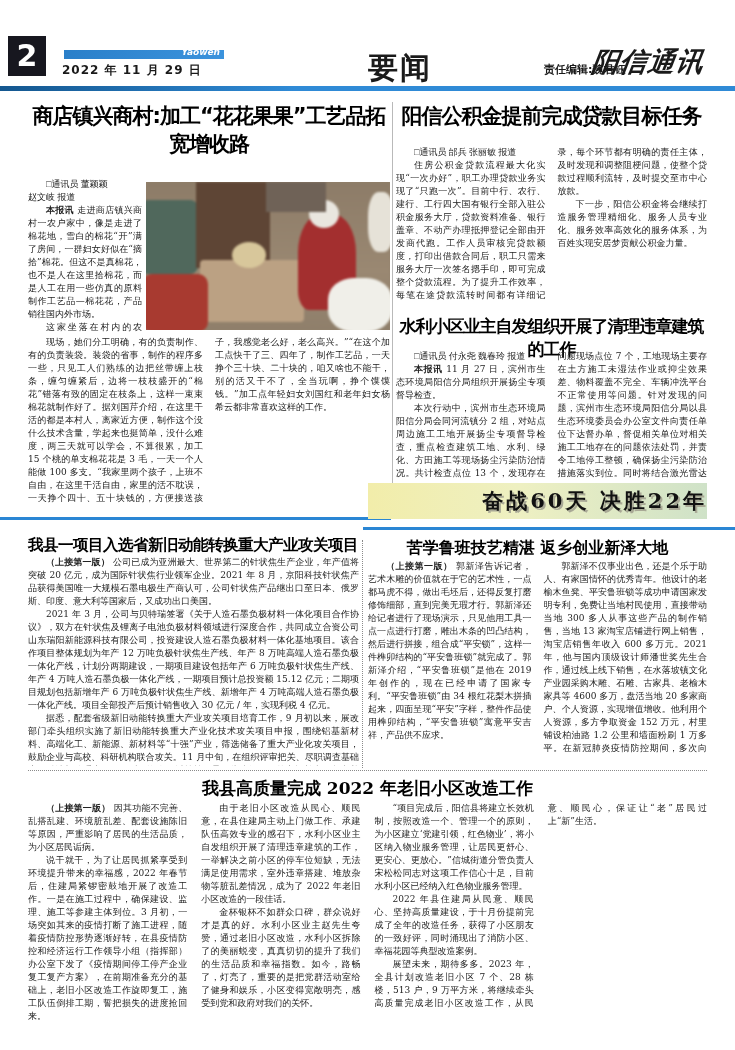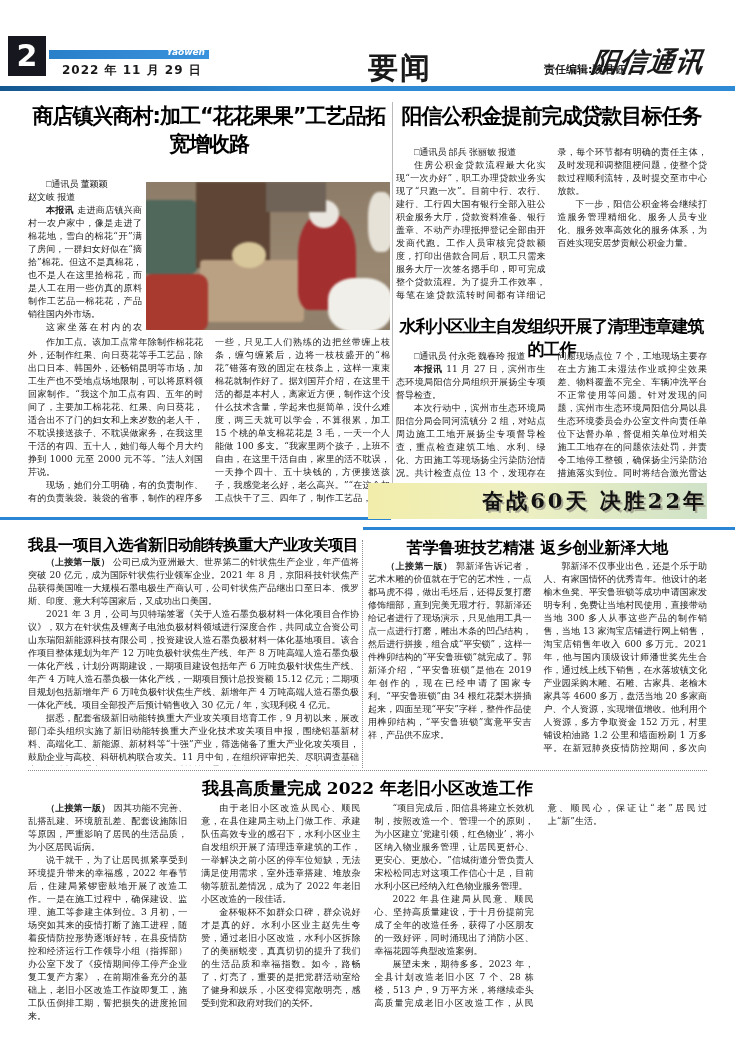--- a/index.html
+++ b/index.html
@@ -5,21 +5,21 @@
   html,body{margin:0;padding:0;}
   body{
     width:735px;height:1050px;position:relative;background:#ffffff;
     font-family:"DejaVu Sans","Liberation Sans",sans-serif;color:#1a1a1a;
     overflow:hidden;
   }
   .abs{position:absolute;}
   
   .pagenum{left:8px;top:36px;width:38px;height:40px;background:#17171f;color:#fff;
     font-size:30px;font-weight:bold;text-align:center;line-height:40px;}
-  .datebar{left:49px;top:50px;width:160px;height:9px;background:linear-gradient(90deg,#2a7fc9,#3b93dd);}
+  .datebar{left:64px;top:50px;width:160px;height:9px;background:linear-gradient(90deg,#2a7fc9,#3b93dd);}
   .yaowen{right:4px;top:-3px;position:absolute;color:#fff;font-style:italic;font-weight:bold;font-size:9px;}
   .dateline{left:62px;top:62px;font-size:12px;font-weight:bold;letter-spacing:1px;}
   .section-cn{left:368px;top:48px;font-size:30px;font-weight:bold;letter-spacing:2px;}
   .editor{left:514px;top:62px;font-size:11px;font-weight:bold;margin-left:30px;}
   .masthead{left:592px;top:44px;font-size:27px;font-weight:bold;font-style:italic;
     font-family:"DejaVu Serif","Liberation Serif",serif;transform:skewX(-8deg);letter-spacing:1px;}
   .header-rule{left:0;top:86px;width:735px;height:5px;background:linear-gradient(90deg,#14578f,#2f8ad6 40%,#2f8ad6);}
   
   .rule-blue-left{left:0;top:517px;width:391px;height:3px;background:#2a86d4;}
   .rule-blue-right{left:363px;top:527px;width:372px;height:3px;background:#2a86d4;}
@@ -96,21 +96,20 @@
     <div class="sh" style="left:-4px;top:92px;width:66px;height:58px;background:#a83a30;border-radius:10px;"></div>
     <div class="sh" style="left:152px;top:32px;width:58px;height:96px;background:#a32f2f;border-radius:40% 40% 20% 20%;"></div>
     <div class="sh" style="left:163px;top:18px;width:30px;height:28px;background:#e9e6df;border-radius:50%;"></div>
     <div class="sh" style="left:182px;top:96px;width:64px;height:54px;background:#f0efe9;border-radius:40%;"></div>
     <div class="sh" style="left:222px;top:10px;width:26px;height:60px;background:#e6e2d8;border-radius:40%;"></div>
     <div class="sh" style="left:120px;top:0;width:60px;height:30px;background:#6f6257;"></div>
   </div>
 </div>
 
 <div class="abs body cols2 box-cotton-below">
-    <p>作加工点。该加工点常年除制作棉花花外，还制作红果、向日葵花等手工艺品，除出口日本、韩国外，还畅销昆明等市场，加工生产也不受地点场地限制，可以将原料领回家制作。“我这个加工点有四、五年的时间了，主要加工棉花花、红果、向日葵花，适合出不了门的妇女和上来岁数的老人干，不耽误接送孩子、不耽误做家务，在我这里干活的有四、五十人，她们每人每个月大约挣到 1000 元至 2000 元不等。”法人刘国芹说。</p>
     <p>现场，她们分工明确，有的负责制作、有的负责装袋。装袋的省事，制作的程序多一些，只见工人们熟练的边把丝带缠上枝条，缠匀缠紧后，边将一枝枝盛开的“棉花”错落有致的固定在枝条上，这样一束束棉花就制作好了。据刘国芹介绍，在这里干活的都是本村人，离家近方便，制作这个没什么技术含量，学起来也挺简单，没什么难度，两三天就可以学会，不算很累，加工 15 个桃的单支棉花花是 3 毛，一天一个人能做 100 多支。“我家里两个孩子，上班不自由，在这里干活自由，家里的活不耽误，一天挣个四十、五十块钱的，方便接送孩子，我感觉老么好，老么高兴。”“在这个加工点快干了三、四年了，制作工艺品，一天挣个三十块、二十块的，咱又啥也不能干，别的活又干不了，全当玩啊，挣个馍馍钱。”加工点年轻妇女刘国红和老年妇女杨希云都非常喜欢这样的工作。</p>
   </div>
 
 <div class="abs rule-blue-left"></div>
 <div class="abs vline-top"></div>
 
 <div class="abs headline hl-fund">阳信公积金提前完成贷款目标任务</div>
 <div class="abs body cols2 box-fund">
   <div class="byline">□通讯员 邰兵 张丽敏 报道</div>
   <div>

